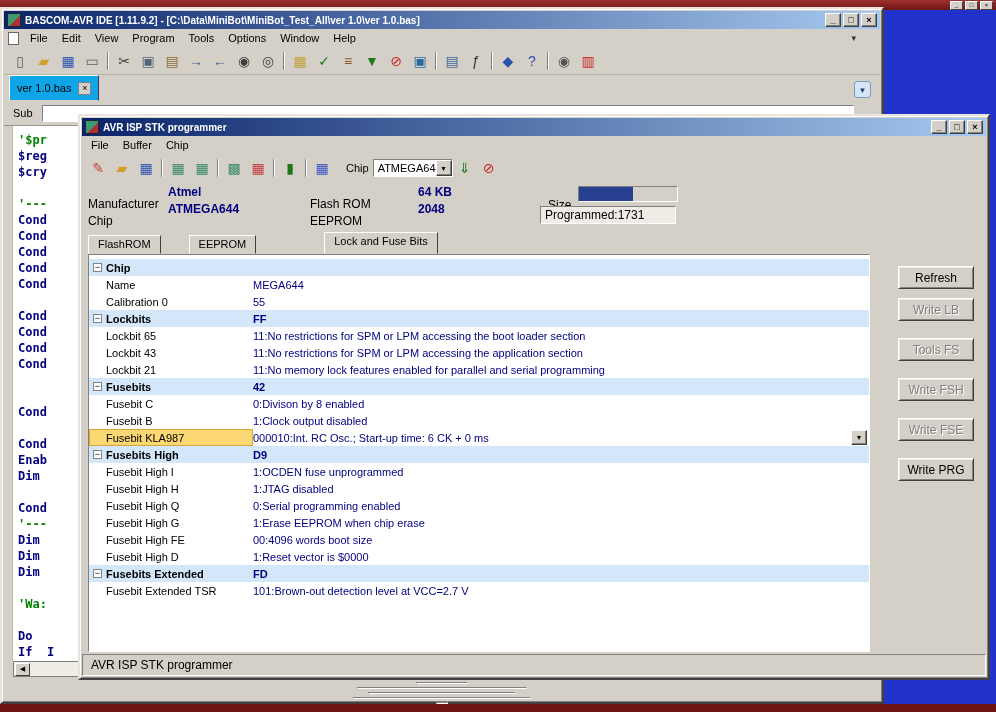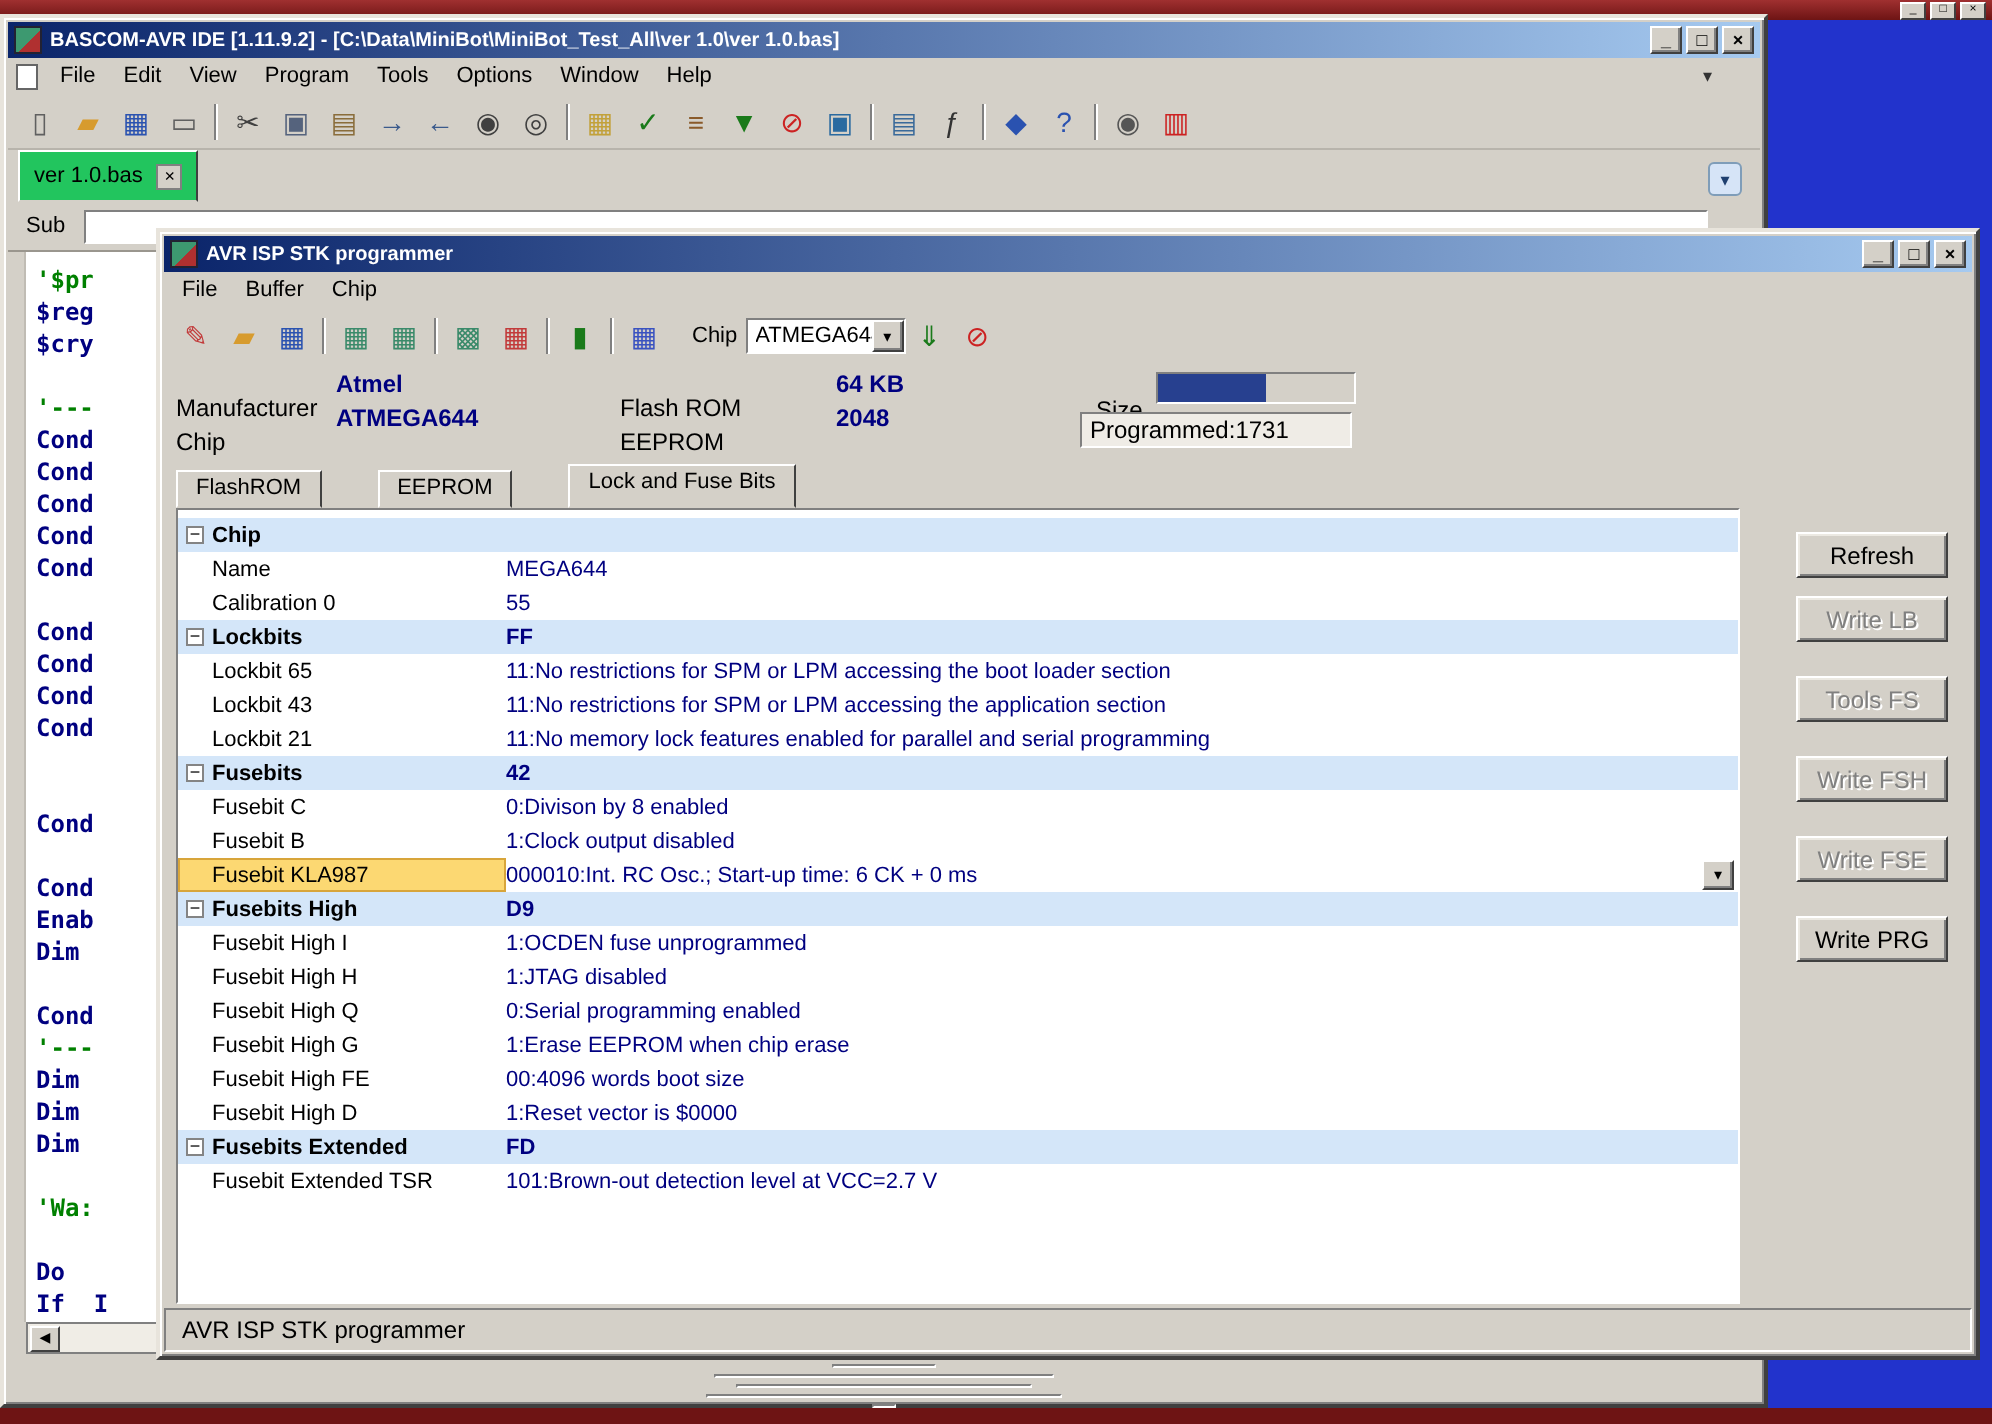--- a/index.html
+++ b/index.html
@@ -41,21 +41,21 @@
 
   .toolbar { position:absolute; left:2px; right:2px; top:38px; height:28px;
     display:flex; align-items:center; padding:0 4px; border-bottom:1px solid #b8b4ac; }
   .ticons { display:flex; align-items:center; }
   .tbtn { width:24px; height:22px; display:flex; align-items:center; justify-content:center; }
   .tglyph { font-size:14px; line-height:1; }
   .tsep { width:0; height:18px; border-left:1px solid #808080; border-right:1px solid #fff; margin:0 3px; }
 
   .tabstrip { position:absolute; left:2px; right:2px; top:68px; height:24px;
     padding-left:5px; display:flex; align-items:flex-end; }
-  .ftab { height:21px; background:#22c55e; border:1px solid;
+  .ftab { height:21px; background:#0ea5e9; border:1px solid;
     border-color:#fff #404040 #d4d0c8 #fff; display:flex; align-items:center;
     padding:12px 7px; gap:7px; font-size:11px; }
   .tclose { width:13px; height:13px; border:1px solid #808080; background:#d4d0c8;
     font-size:9px; line-height:1; display:flex; align-items:center; justify-content:center; }
   .tscroll { position:absolute; right:9px; top:4px; width:17px; height:17px;
     background:#d6e4f7; border:1px solid #7f9db9; border-radius:3px; color:#1f3f6f;
     font-size:9px; display:flex; align-items:center; justify-content:center; }
 
   .subrow { position:absolute; left:2px; right:2px; top:92px; height:24px;
     display:flex; align-items:center; gap:9px; padding-left:9px; }
@@ -101,21 +101,21 @@
   .size-box { position:absolute; left:496px; top:4px; width:100px; height:16px;
     background:#d4d0c8; border:1px solid; border-color:#808080 #fff #fff #808080; }
   .size-fill { height:100%; background:#27408f; }
   .prog-box { position:absolute; left:458px; top:24px; width:136px; height:18px;
     background:#efece6; border:1px solid; border-color:#808080 #fff #fff #808080;
     padding:1px 4px; font-size:12px; white-space:nowrap; }
 
   .dtabs { position:absolute; left:8px; top:116px; height:22px; display:flex; align-items:flex-end;gap:28px; }
   .dtab { height:19px; padding:2px 9px 0; background:#d4d0c8; border:1px solid;
     border-color:#fff #404040 #d4d0c8 #fff; font-size:11px; }
-  .dtab.active { height:22px; z-index:2; position:relative; }
+  .dtab.active { height:22px; z-index:2; position:relative;margin-left:40px; }
 
   .grid { position:absolute; left:8px; top:138px; width:782px; height:398px;
     background:#fff; border:1px solid; border-color:#808080 #fff #fff #808080;
     padding-top:4px; overflow:hidden; }
   .g-row { display:flex; align-items:center; height:17px; font-size:11px; }
   .g-row.group { background:#d4e6f9; }
   .g-name { width:164px; flex:none; height:100%; display:flex; align-items:center; padding-left:17px; }
   .group .g-name { padding-left:4px; font-weight:bold; }
   .exp { width:9px; height:9px; border:1px solid #848484; background:#fff; margin-right:4px;
     font-size:9px; line-height:7px; text-align:center; font-weight:normal; flex:none; }

